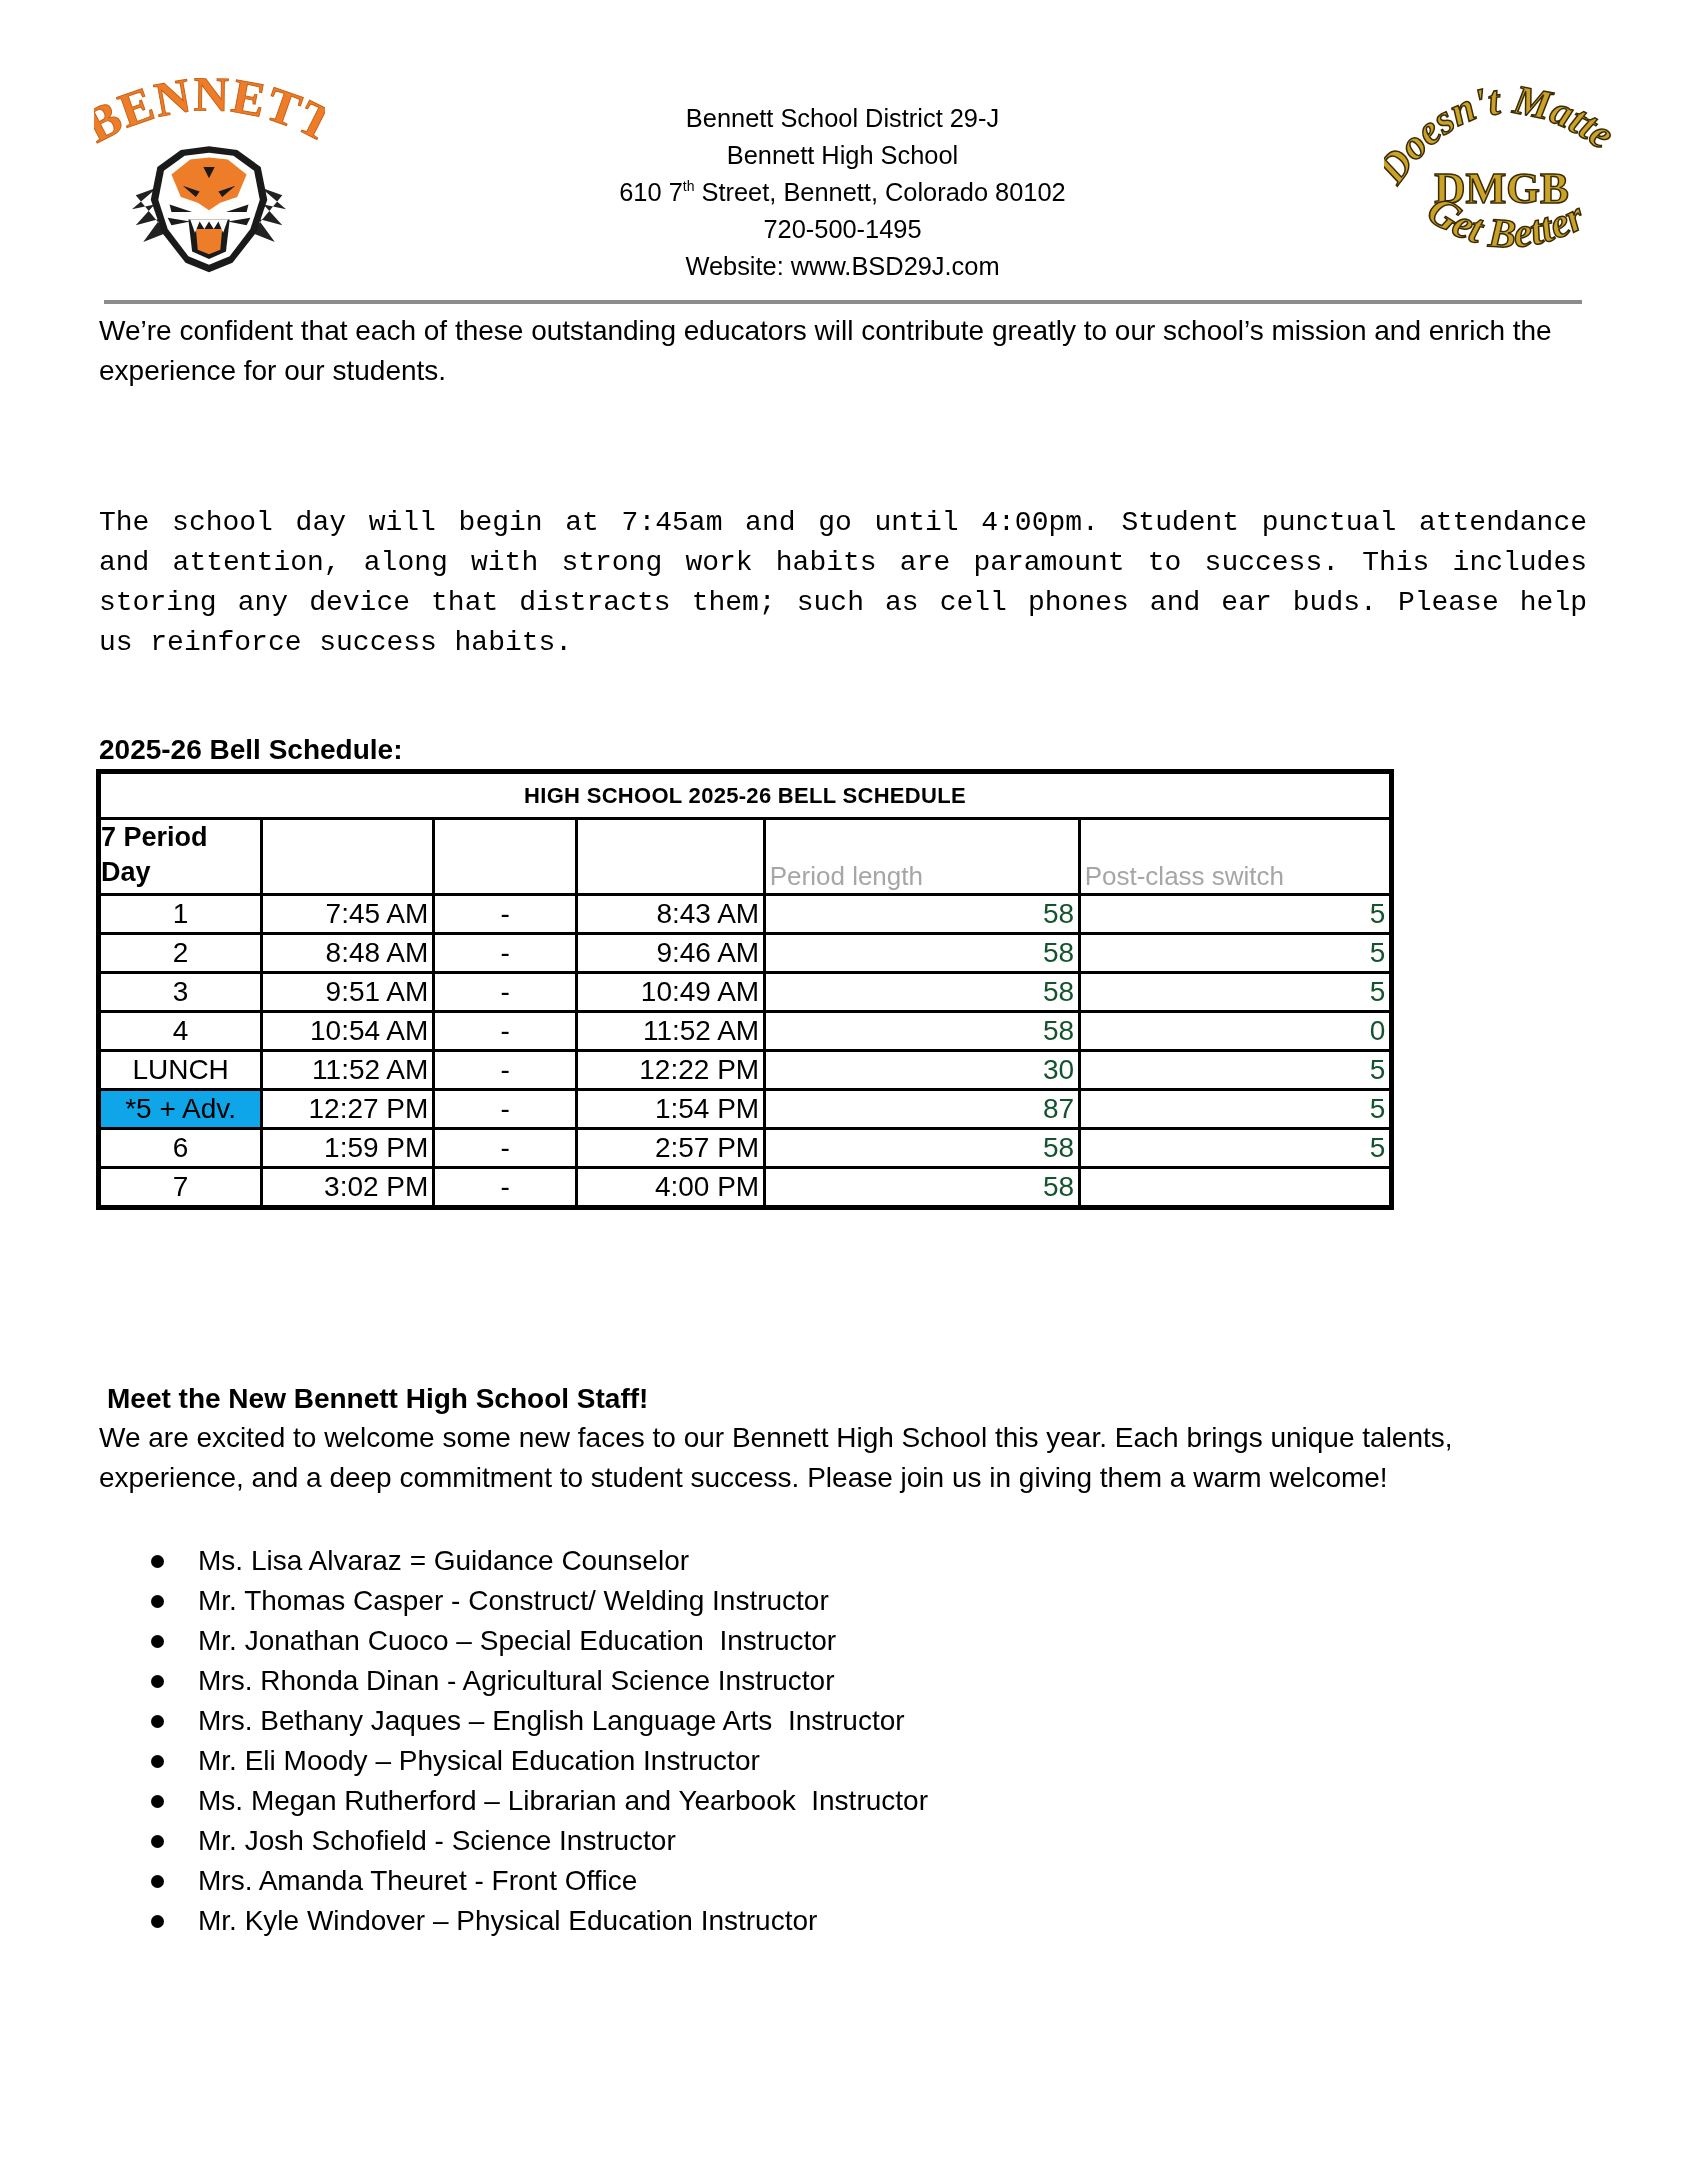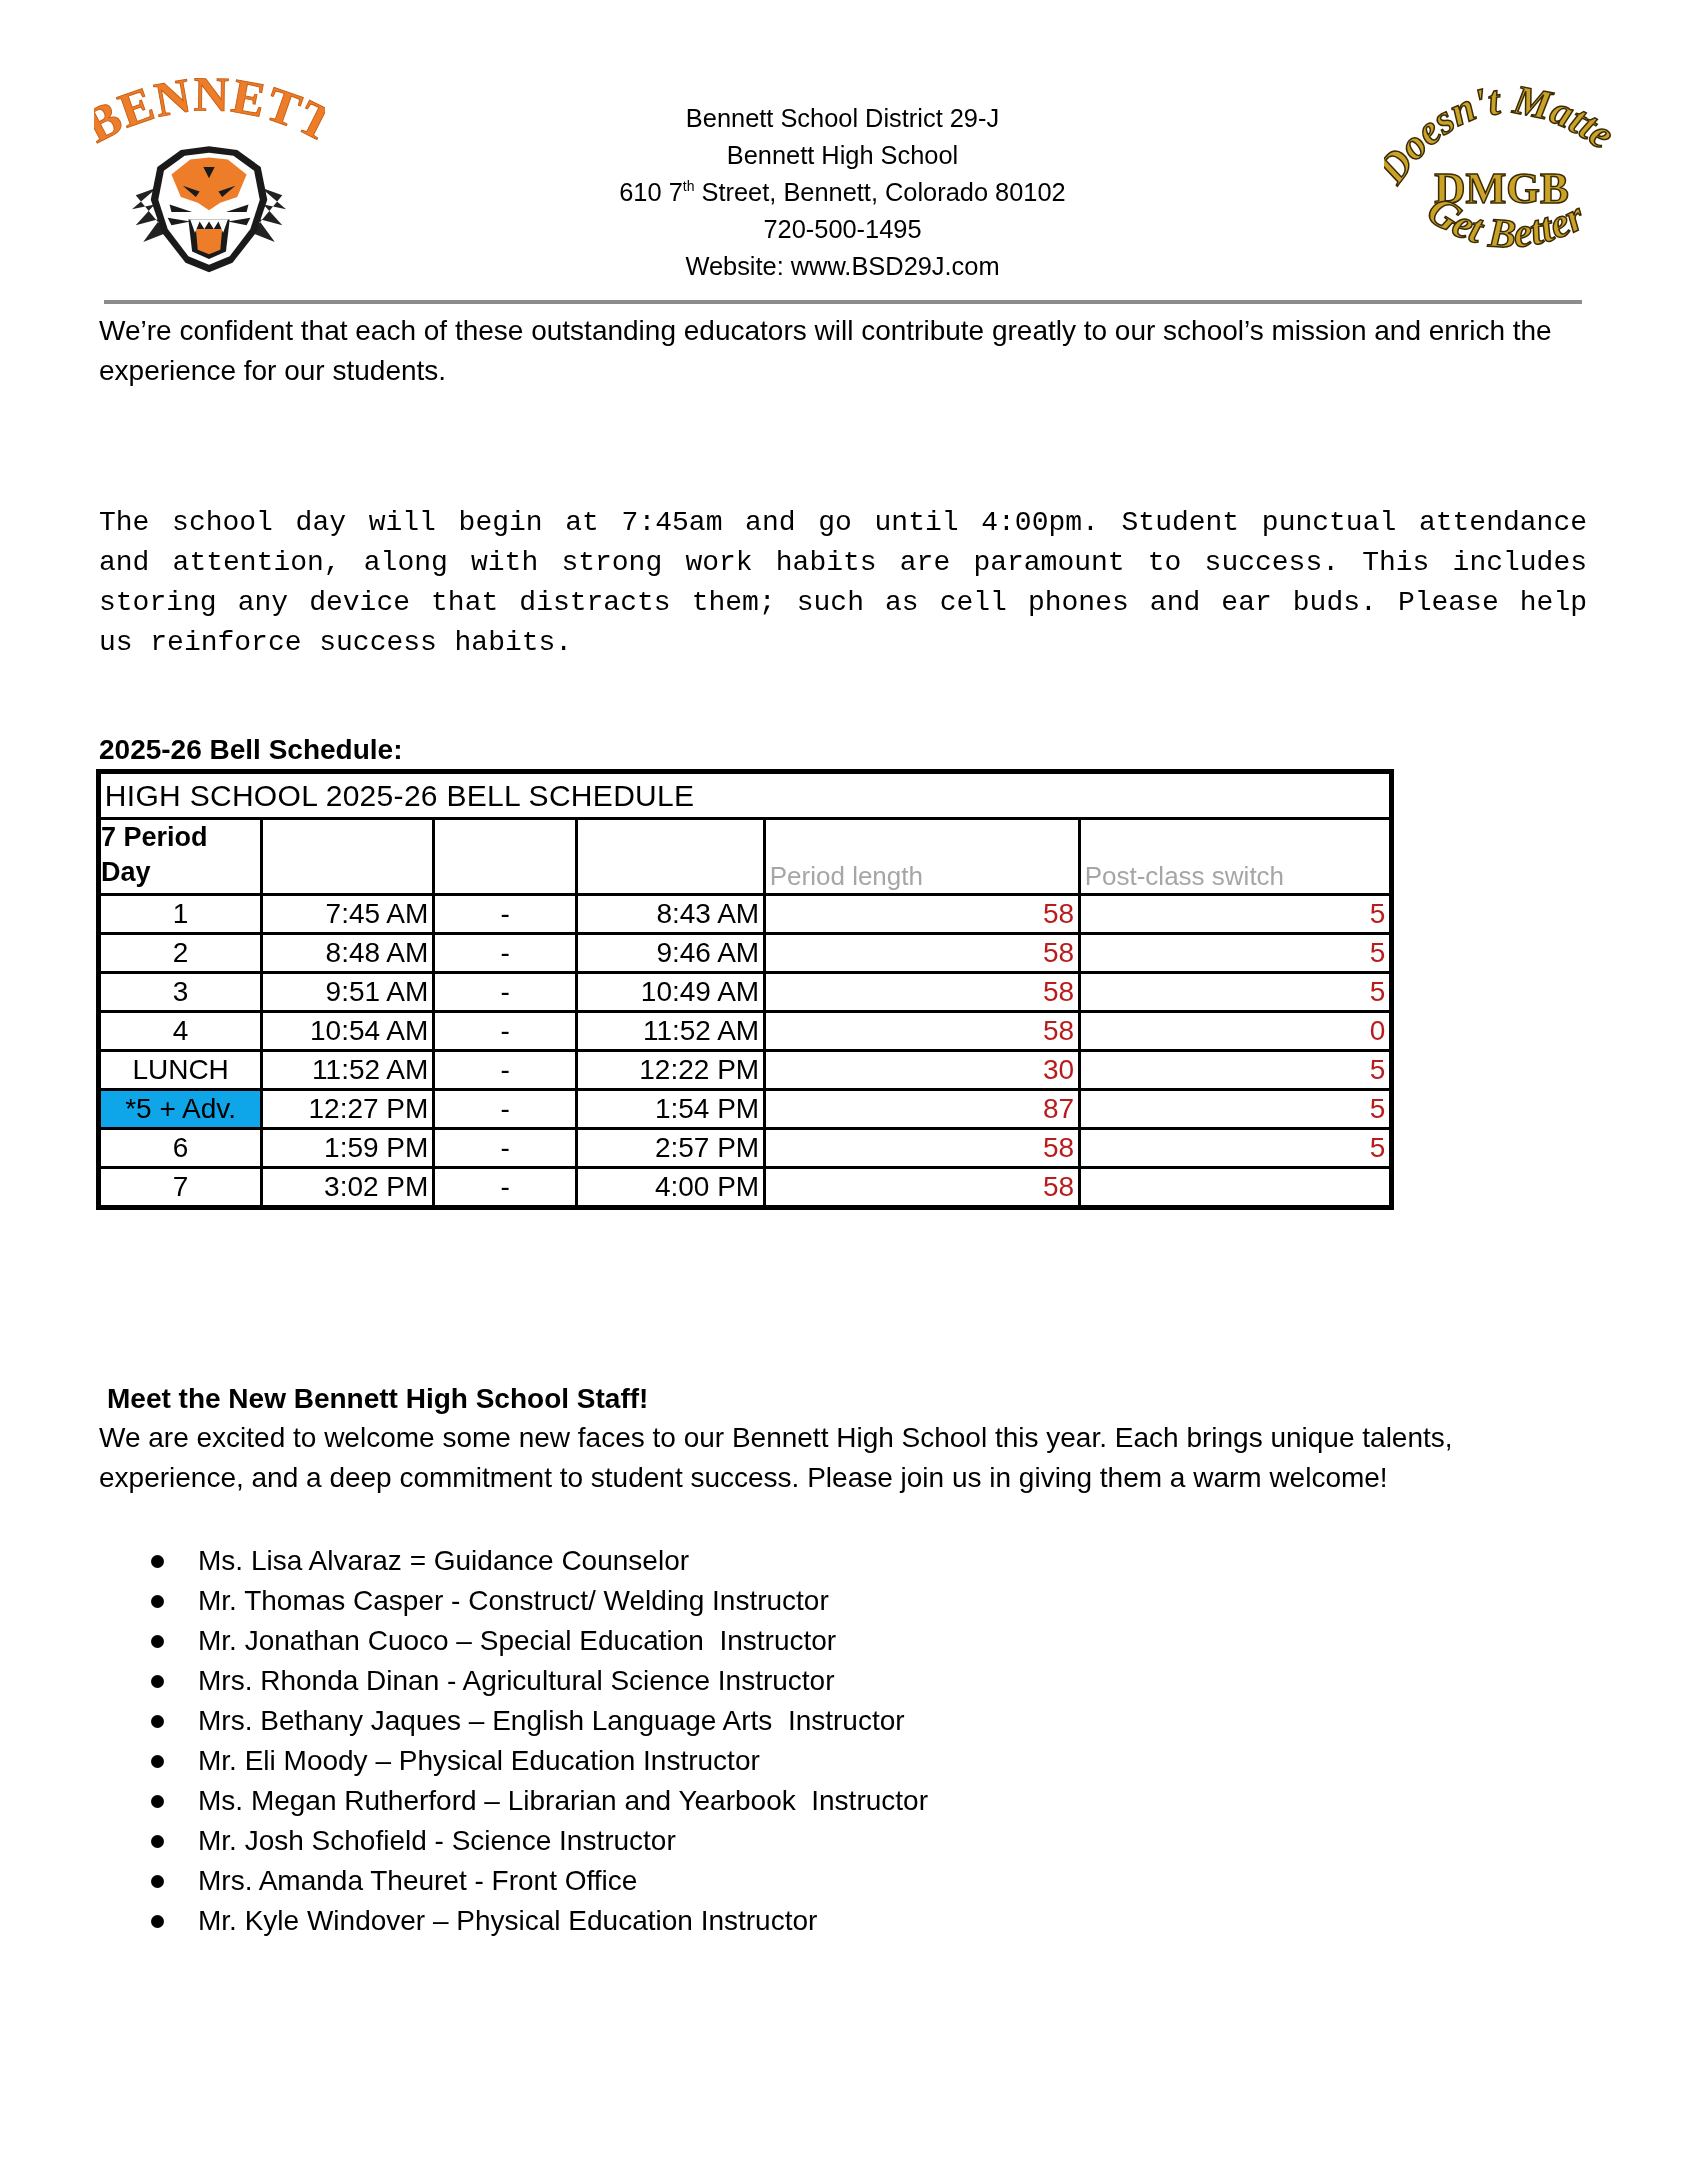--- a/index.html
+++ b/index.html
@@ -22,30 +22,30 @@
   #para-intro { top: 311px; }
   #para-day { top: 503px; text-align: justify; text-align-last: left; word-spacing: 0.9px; font-family: Liberation Mono, monospace; }
 
   #schedule-heading { left: 99px; top: 730px; font-size: 28px; font-weight: bold; line-height: 40px; }
 
   
   #bell-table { left: 96px; top: 769px; width: 1298px; border-collapse: collapse;
                 border: 5.6px solid #000; table-layout: fixed; }
   #bell-table td { border: 3.8px solid #000; padding: 0 3.8px; font-size: 28px; line-height: 36px;
                    height: 36px; vertical-align: bottom; white-space: nowrap; overflow: hidden; }
-  #bell-table .title-cell { text-align: left; font-weight: normal; font-size: 30px;
+  #bell-table .title-cell { text-align: center; font-weight: bold; font-size: 22px;
                             height: 43px; vertical-align: middle; letter-spacing: 0.3px; }
   #bell-table .hdr td { height: 73px; line-height: 34px; }
   #bell-table .hdr .hdr-period { font-weight: bold; font-size: 27px; text-align: left;
                                  white-space: normal; line-height: 35px; padding-left: 0; vertical-align: top; margin-top: 40px; }
   #bell-table .hdr .hdr-gray { color: #a6a6a6; font-size: 26px; text-align: left; padding-left: 3.8px; }
   #bell-table .c-period { text-align: center; }
   #bell-table .c-start, #bell-table .c-end { text-align: right; }
   #bell-table .c-dash { text-align: center; }
-  #bell-table .c-len, #bell-table .c-sw { text-align: right; color: #b91c1c; }
+  #bell-table .c-len, #bell-table .c-sw { text-align: right; color: #14532d; }
   #bell-table .highlight { background: #ffff00; }
 
   #staff-heading { left: 99px; top: 1379px; font-size: 28px; font-weight: bold; line-height: 40px; margin-left: 8px; }
   #staff-intro { left: 99px; top: 1418px; width: 1507px; font-size: 28px; line-height: 40px; }
 
   #staff-list { left: 0; top: 1541px; margin: 0; padding: 0; list-style: none; }
   #staff-list li { position: relative; padding-left: 198px; font-size: 28px; line-height: 40px;
                    height: 40px; white-space: pre; }
   #staff-list li .bullet { position: absolute; left: 151px; top: 14px; width: 13px; height: 13px;
                            border-radius: 50%; background: #000; }

